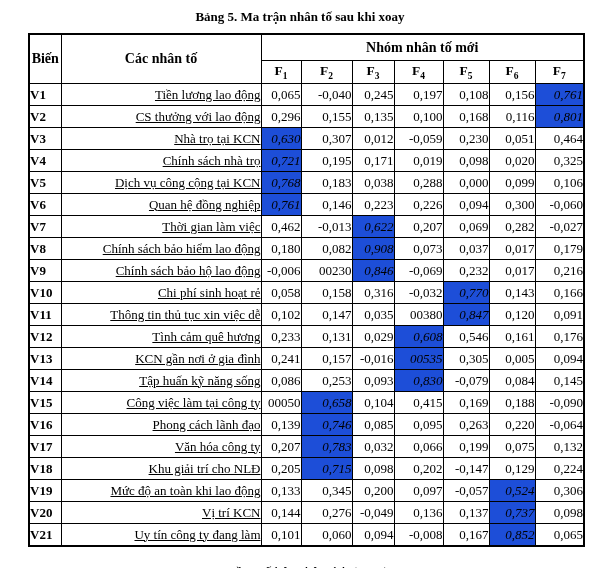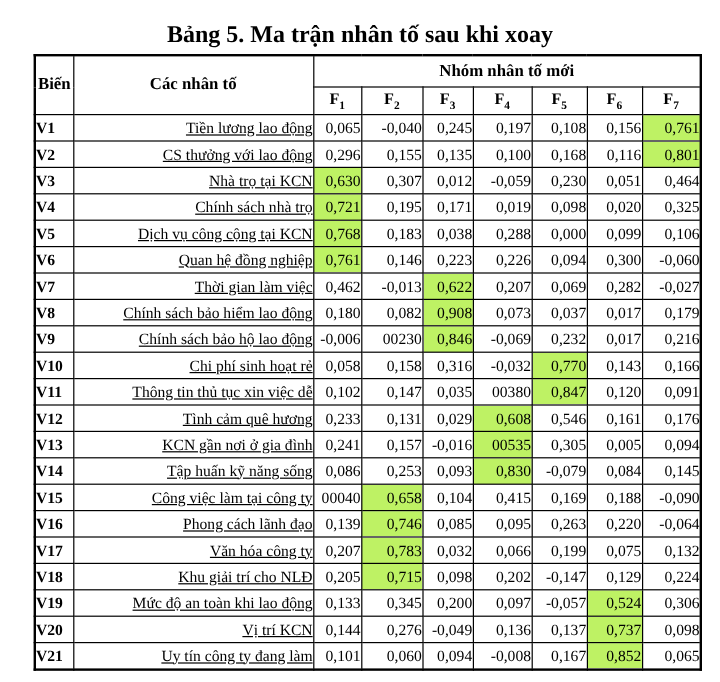--- a/index.html
+++ b/index.html
@@ -7,23 +7,23 @@
     width: 600px; height: 568px;
     background: #ffffff;
     font-family: "Liberation Serif", "DejaVu Serif", serif;
     color: #000;
     overflow: hidden;
   }
   .page { width: 600px; height: 568px; padding-top: 8px; box-sizing: border-box; }
   .title {
     text-align: center;
     font-weight: bold;
-    font-size: 20px;
+    font-size: 13px;
     line-height: 18px;
-    margin: 12px 0 7px 0;
+    margin: 0 0 7px 0;
   }
   table.matrix {
     border-collapse: collapse;
     table-layout: fixed;
     margin-left: 28px;
     width: 555px;
     border: 2px solid #000;
   }
   table.matrix th, table.matrix td {
     border: 1px solid #000;
@@ -43,21 +43,21 @@
     line-height: 1.15;
     padding: 0 2px;
   }
   tr.group-row th { height: 25px; }
   tr.factor-row th { height: 22px; font-size: 13.5px; }
   tr.factor-row sub { font-size: 9.5px; }
   tbody td { height: 21px; font-size: 13px; vertical-align: middle; }
   td.idc  { text-align: left; padding-left: 2px; font-weight: bold; }
   td.namec{ text-align: right; padding-left: 3px; white-space: nowrap; text-decoration: underline; }
   td.val  { text-align: right; padding-right: 4px; }
-  td.hl   { background: #bef264; }
+  td.hl   { background: #1d4ed8; font-style: italic; }
   .source {
     text-align: center;
     font-style: italic;
     font-size: 13.5px;
     margin-top: 17px;
   }
 </style>
 </head>
 <body>
 
@@ -244,21 +244,21 @@
           <td class="val">0,253</td>
           <td class="val">0,093</td>
           <td class="val hl">0,830</td>
           <td class="val">-0,079</td>
           <td class="val">0,084</td>
           <td class="val">0,145</td>
         </tr>
         <tr>
     <td class="idc">V15</td>
     <td class="namec">Công việc làm tại công ty</td>
-  <td class="val">00040</td>
+  <td class="val">00050</td>
           <td class="val hl">0,658</td>
           <td class="val">0,104</td>
           <td class="val">0,415</td>
           <td class="val">0,169</td>
           <td class="val">0,188</td>
           <td class="val">-0,090</td>
         </tr>
         <tr>
     <td class="idc">V16</td>
     <td class="namec">Phong cách lãnh đạo</td>

